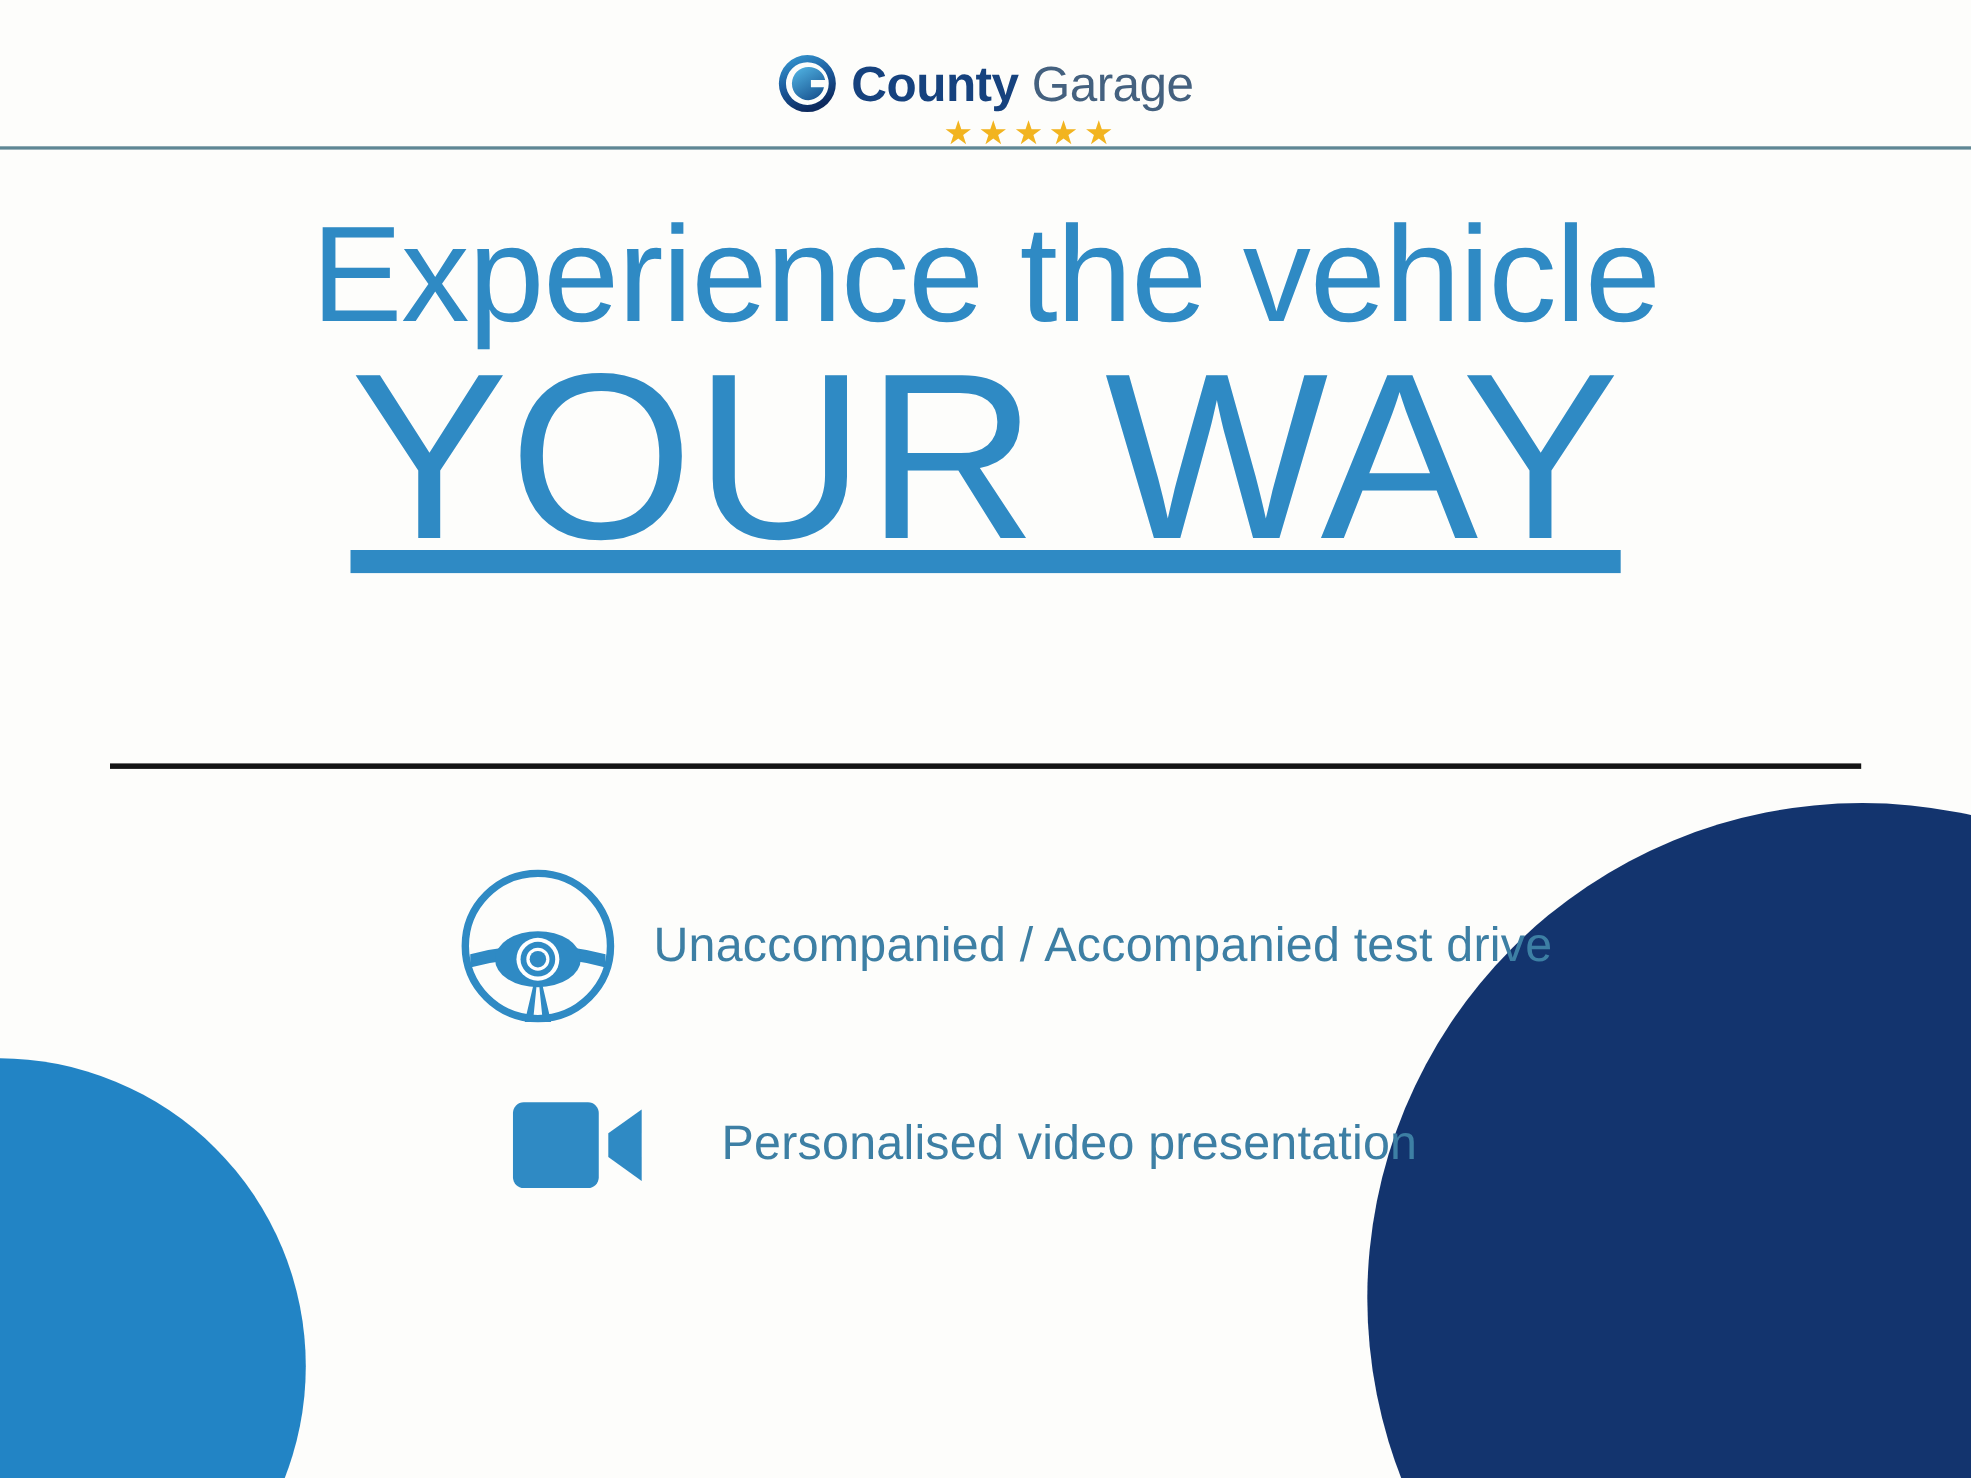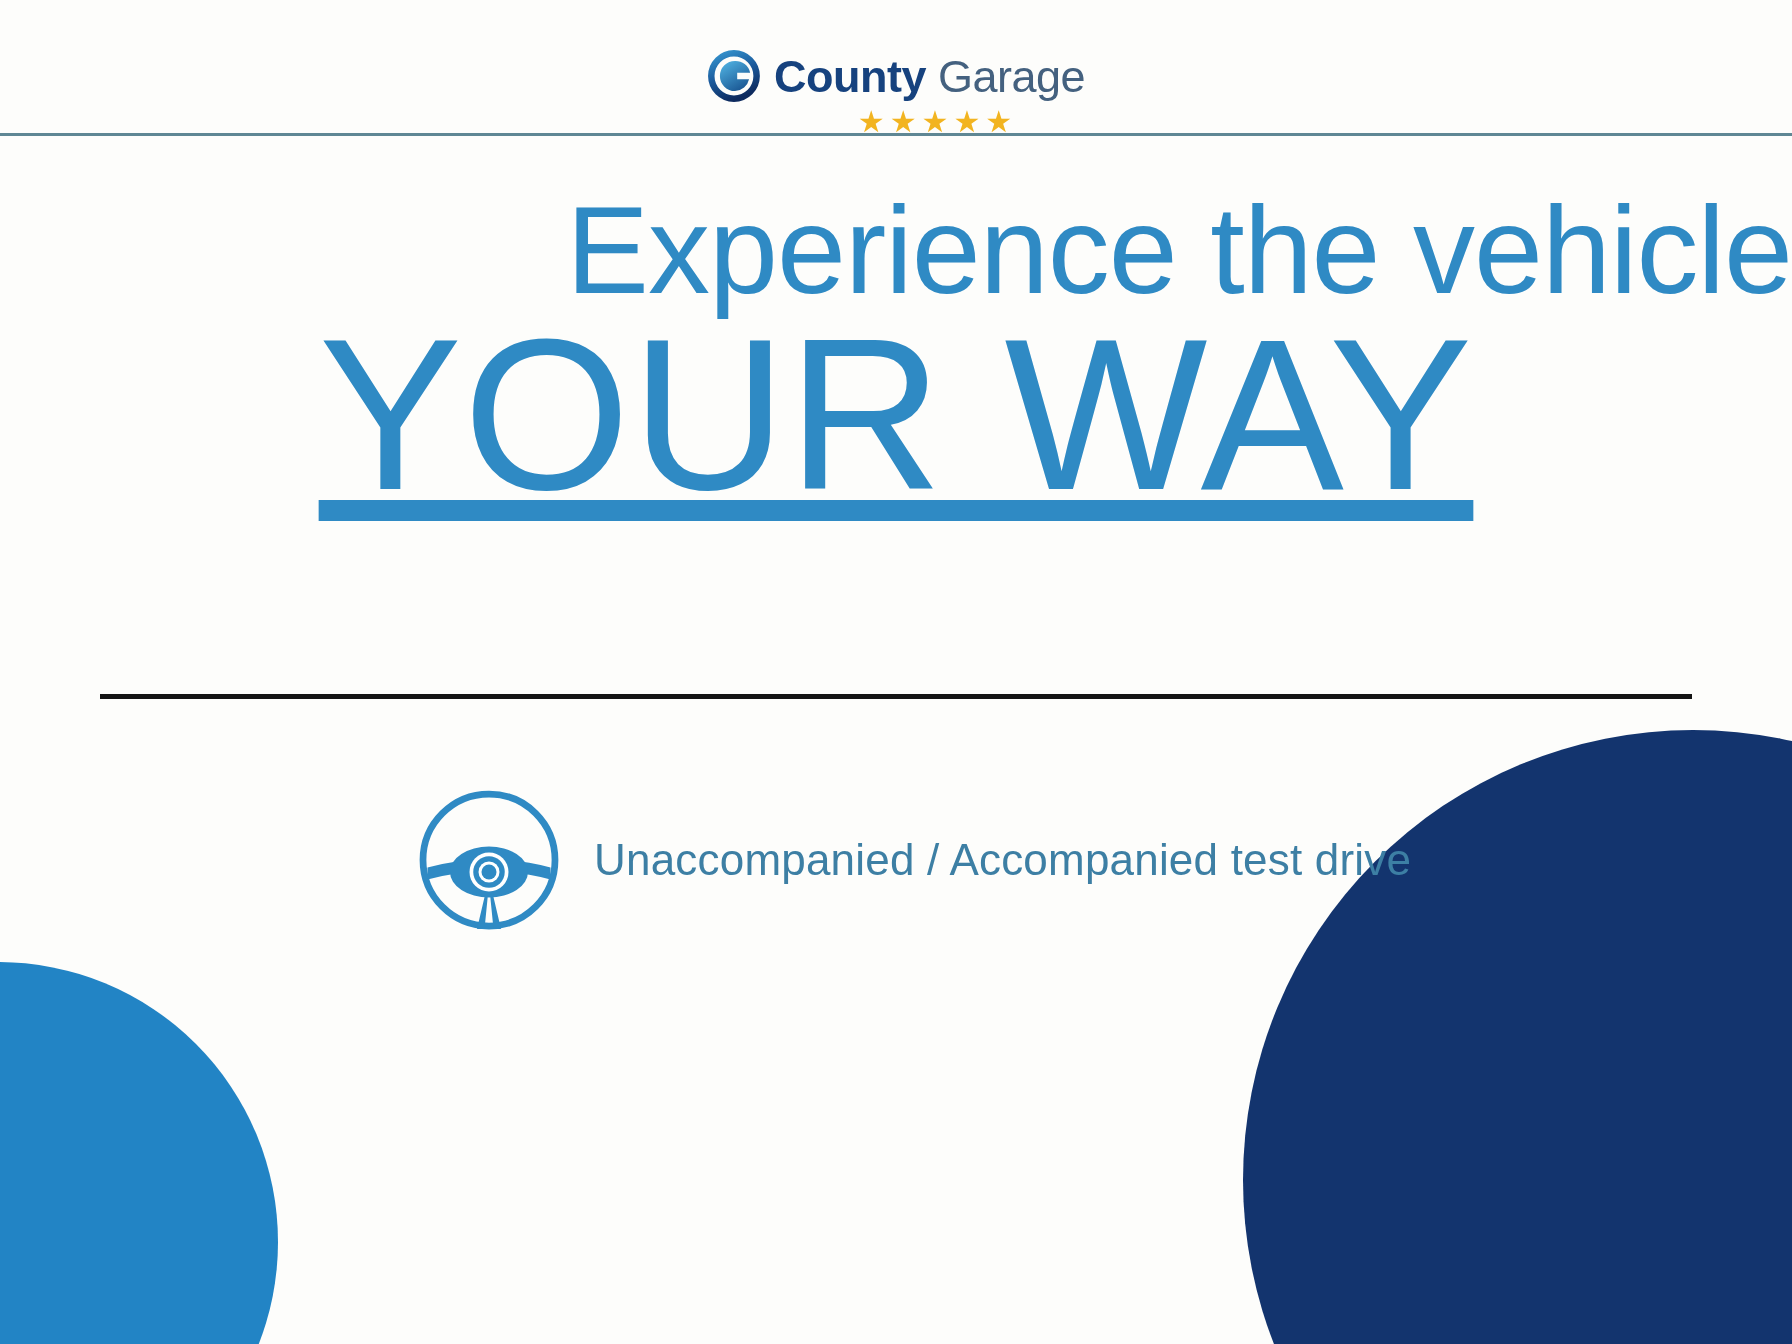--- a/index.html
+++ b/index.html
@@ -112,21 +112,20 @@
     width: 100%;
     text-align: center;
     color: #2f8ac4;
   }
   #headline-line-1 {
     font-size: 124px;
     line-height: 1.06;
     font-weight: 400;
     letter-spacing: -1px;
     white-space: nowrap;
-    text-align: right;
   }
   #headline-line-2 {
     font-size: 215px;
     line-height: 0.98;
     font-weight: 400;
     letter-spacing: 1px;
     white-space: nowrap;
     margin-top: -6px;
     text-decoration: underline;
   }
@@ -234,16 +233,25 @@
           <ellipse cx="50" cy="58" rx="26" ry="17" fill="#2f8ac4"></ellipse>
           <circle cx="50" cy="58" r="13" fill="#ffffff"></circle>
           <circle cx="50" cy="58" r="10.5" fill="#2f8ac4"></circle>
           <circle cx="50" cy="58" r="7" fill="#ffffff"></circle>
           <circle cx="50" cy="58" r="5" fill="#2f8ac4"></circle>
         </svg>
       </div>
       <div class="feature-label">Unaccompanied / Accompanied test drive</div>
     </div>
 
+    <div class="feature-row" id="feature-row-video">
+      <div class="feature-icon" id="feature-icon-video-camera">
+        <svg viewBox="0 0 120 90" width="130" height="98" aria-hidden="true">
+          <rect x="4" y="10" width="72" height="72" rx="9" ry="9" fill="#2f8ac4"></rect>
+          <path d="M84 36 L112 16 L112 76 L84 56 Z" fill="#2f8ac4"></path>
+        </svg>
+      </div>
+      <div class="feature-label">Personalised video presentation</div>
+    </div>
 
   </div>
 
 </div>
 
 </body></html>

